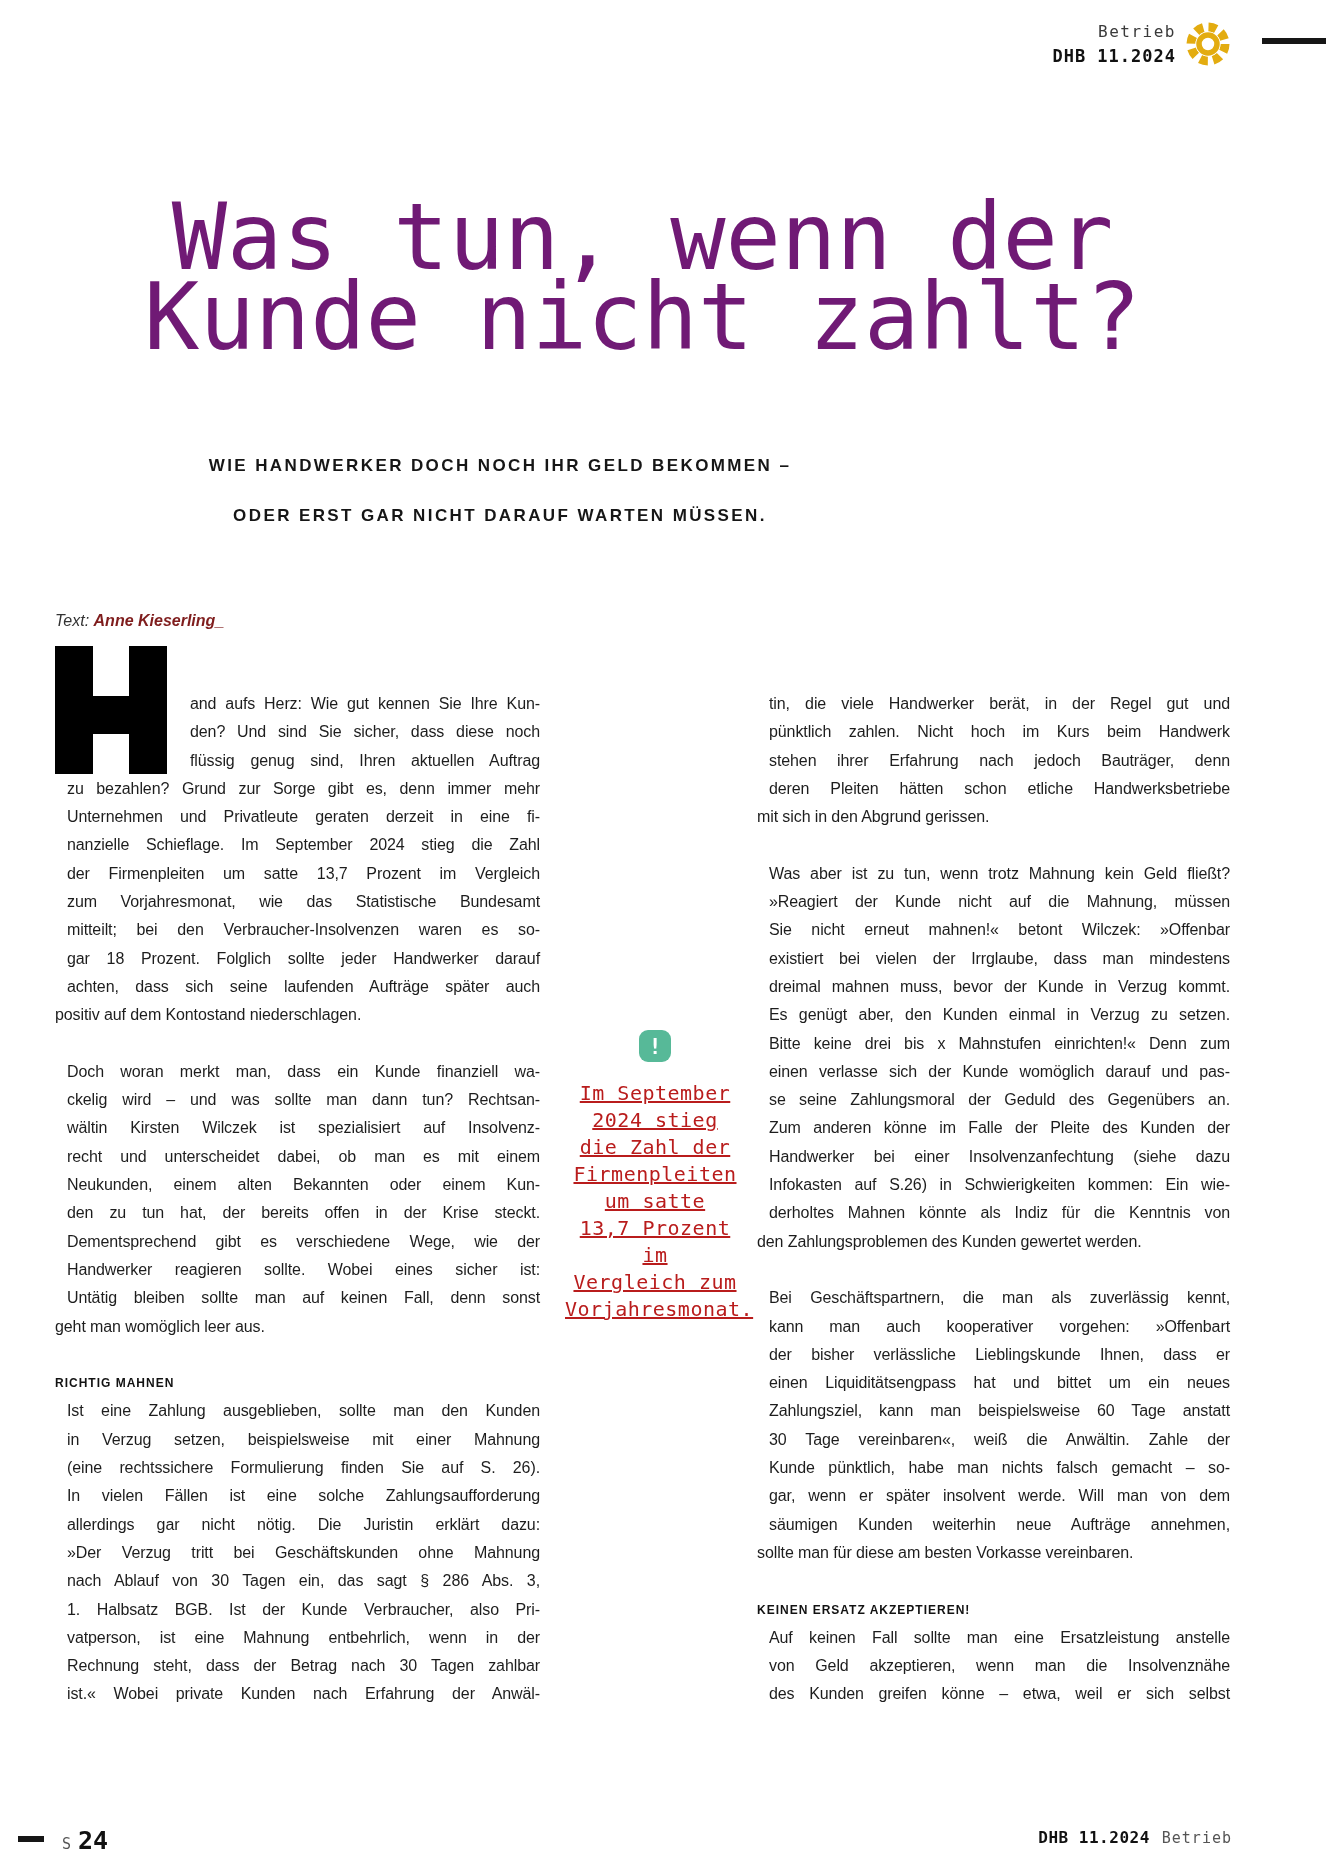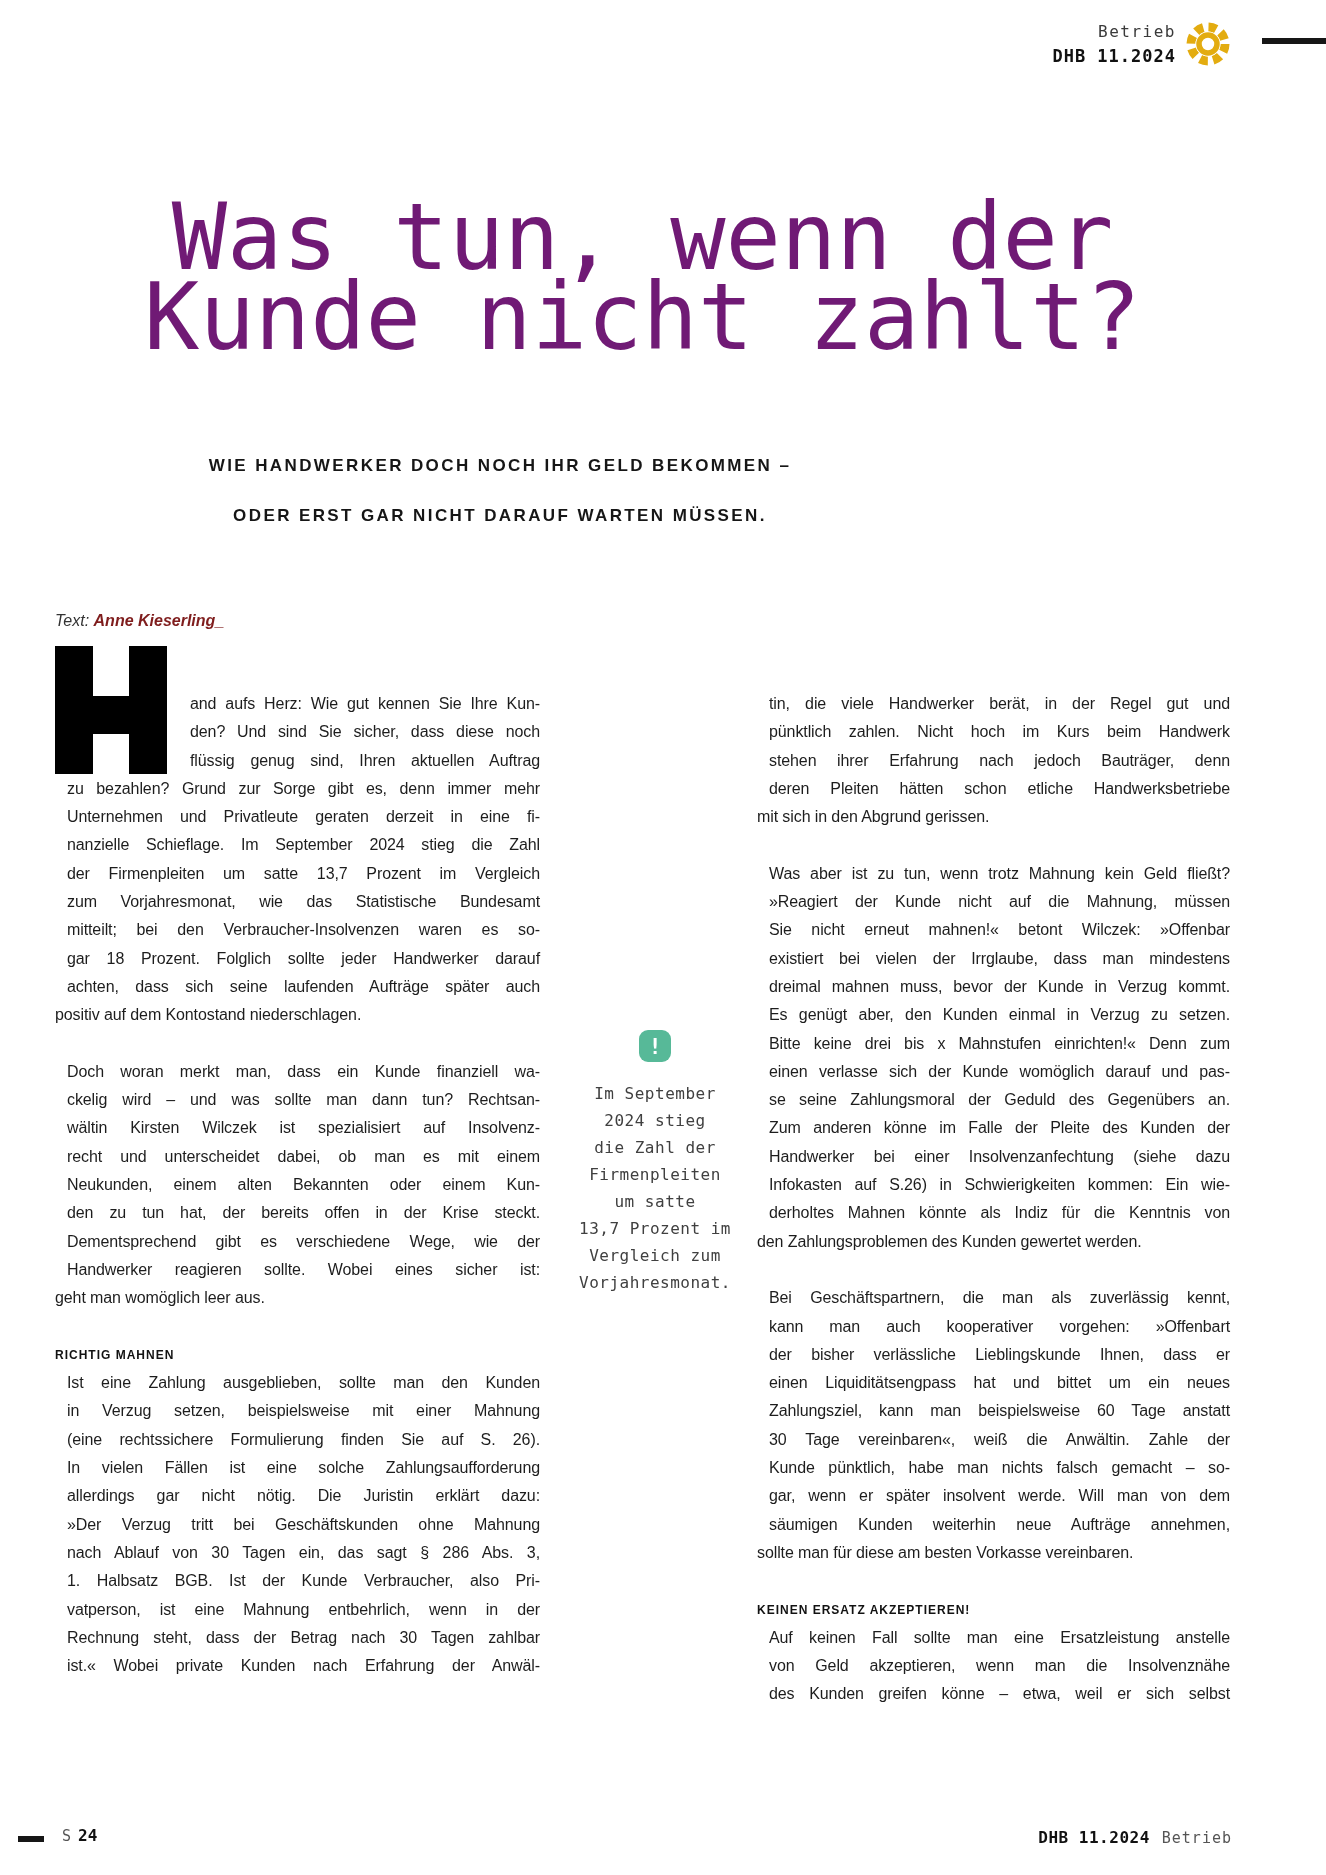--- a/index.html
+++ b/index.html
@@ -46,30 +46,30 @@
     background:
       linear-gradient(#000,#000) 0 0/38px 100% no-repeat,
       linear-gradient(#000,#000) 100% 0/38px 100% no-repeat,
       linear-gradient(#000,#000) 50% 55%/40px 38px no-repeat;}
 
   
   .callout{position:absolute;left:565px;top:1030px;width:180px;text-align:center;}
   .alert-icon{display:inline-flex;align-items:center;justify-content:center;
       width:32px;height:32px;border-radius:9px;background:#57B998;color:#fff;
       font-family:"DejaVu Sans Mono",monospace;font-weight:bold;font-size:22px;margin-bottom:18px;}
-  .callout-text{font-family:"DejaVu Sans Mono",monospace;font-size:16px;line-height:27px;
-      letter-spacing:0.5px;color:#404040;}
+  .callout-text{font-family:"DejaVu Sans Mono",monospace;font-size:20px;line-height:27px;
+      letter-spacing:0.5px;color:#b91c1c;text-decoration:underline;}
 
   
   .footer{position:absolute;left:0;top:1822px;width:1326px;height:40px;
           font-family:"DejaVu Sans Mono",monospace;}
   .ftr-rule{position:absolute;left:18px;top:14px;width:26px;height:6px;background:#161616;}
   .ftr-left{position:absolute;left:62px;top:4px;}
   .ftr-prefix{font-size:15px;color:#555;letter-spacing:1px;}
-  .ftr-page{font-size:16px;font-weight:bold;color:#111;margin-left:6px;}
+  .ftr-page{font-size:25px;font-weight:bold;color:#111;margin-left:6px;}
   .ftr-right{position:absolute;right:94px;top:6px;}
   .ftr-issue{font-size:16px;font-weight:bold;color:#111;letter-spacing:0.5px;}
   .ftr-section{font-size:15px;color:#555;letter-spacing:1px;margin-left:12px;}
 </style>
 </head>
 <body>
 
 <div class="page">
 
   <div class="hdr">
@@ -121,20 +121,21 @@
         </div>
         <div class="para">
           <div class="line j">Doch woran merkt man, dass ein Kunde finanziell wa-</div>
           <div class="line j">ckelig wird – und was sollte man dann tun? Rechtsan-</div>
           <div class="line j">wältin Kirsten Wilczek ist spezialisiert auf Insolvenz-</div>
           <div class="line j">recht und unterscheidet dabei, ob man es mit einem</div>
           <div class="line j">Neukunden, einem alten Bekannten oder einem Kun-</div>
           <div class="line j">den zu tun hat, der bereits offen in der Krise steckt.</div>
           <div class="line j">Dementsprechend gibt es verschiedene Wege, wie der</div>
           <div class="line j">Handwerker reagieren sollte. Wobei eines sicher ist:</div>
+          <div class="line j">Untätig bleiben sollte man auf keinen Fall, denn sonst</div>
           <div class="line">geht man womöglich leer aus.</div>
         </div>
         <div class="bodyhead">RICHTIG MAHNEN</div>
         <div class="para">
           <div class="line j">Ist eine Zahlung ausgeblieben, sollte man den Kunden</div>
           <div class="line j">in Verzug setzen, beispielsweise mit einer Mahnung</div>
           <div class="line j">(eine rechtssichere Formulierung finden Sie auf S. 26).</div>
           <div class="line j">In vielen Fällen ist eine solche Zahlungsaufforderung</div>
           <div class="line j">allerdings gar nicht nötig. Die Juristin erklärt dazu:</div>
           <div class="line j">»Der Verzug tritt bei Geschäftskunden ohne Mahnung</div>

